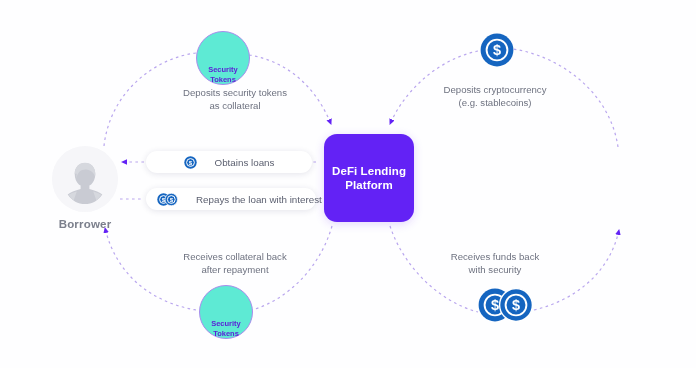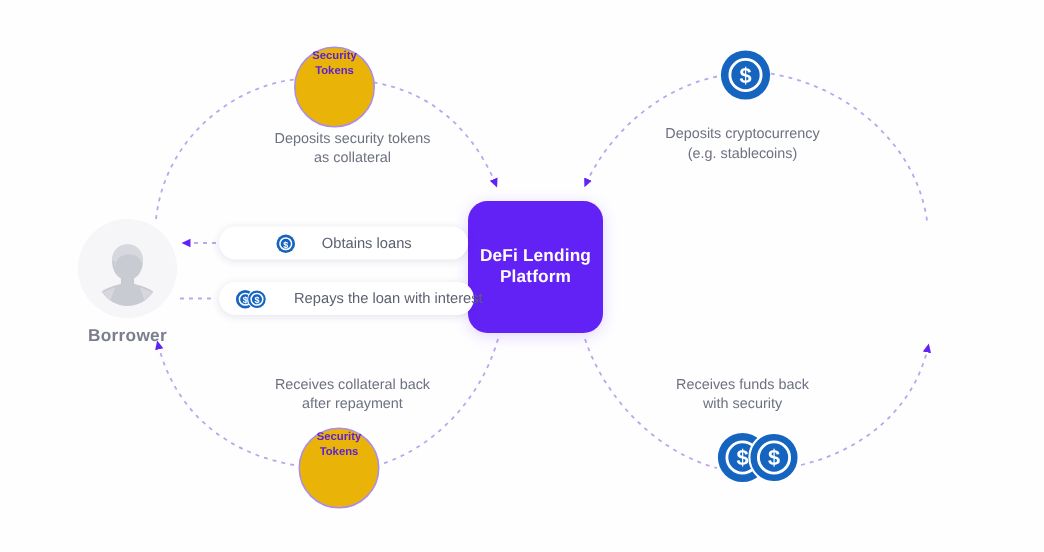--- a/index.html
+++ b/index.html
@@ -7,21 +7,21 @@
     width:696px;height:368px;
     background:#ffffff;
     font-family:"Liberation Sans",sans-serif;
     overflow:hidden;
   }
   #stage{position:relative;width:696px;height:368px;background:#fefeff;}
   svg.layer{position:absolute;left:0;top:0;width:696px;height:368px;}
 
   
   .platform{
-    position:absolute;left:312px;top:134px;width:90px;height:88px;
+    position:absolute;left:324px;top:134px;width:90px;height:88px;
     background:#6322f5;border-radius:13px;
     display:flex;align-items:center;justify-content:center;
     box-shadow:0 2px 10px rgba(99,34,245,0.18);
   }
   .platform .ptext{
     color:#ffffff;font-size:11.5px;line-height:14px;font-weight:700;
     text-align:center;letter-spacing:.1px;
   }
 
   
@@ -33,21 +33,21 @@
   .avatar-label{
     margin-top:6px;font-size:11.5px;font-weight:700;color:#7b7f8c;
     letter-spacing:.2px;
   }
   #borrower-wrap{left:45px;top:146px;}
   #lender-wrap{left:575px;top:146px;}
 
   
   .token-circle{
     position:absolute;width:52px;height:52px;border-radius:50%;
-    background:#eab308;display:flex;align-items:flex-start;justify-content:center;
+    background:#5eead4;display:flex;align-items:flex-end;justify-content:center;
     border:1px solid #a98ced;
   }
   .token-circle .ttext{
     color:#5b21d6;font-size:7.5px;line-height:9.5px;font-weight:700;text-align:center;
   }
   #token-top{left:196px;top:31px;}
   #token-bottom{left:199px;top:285px;}
 
   
   .coin-big{position:absolute;}

